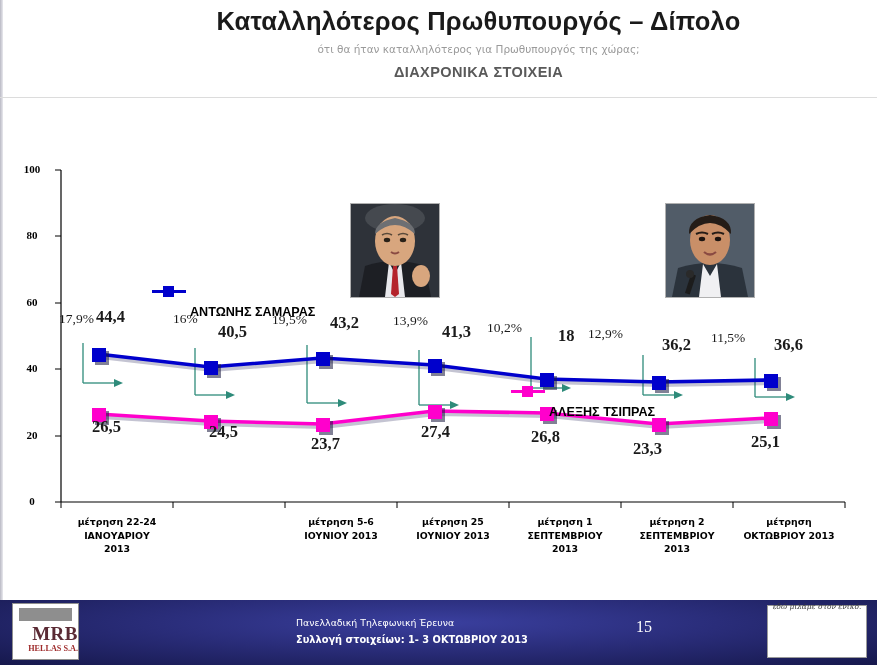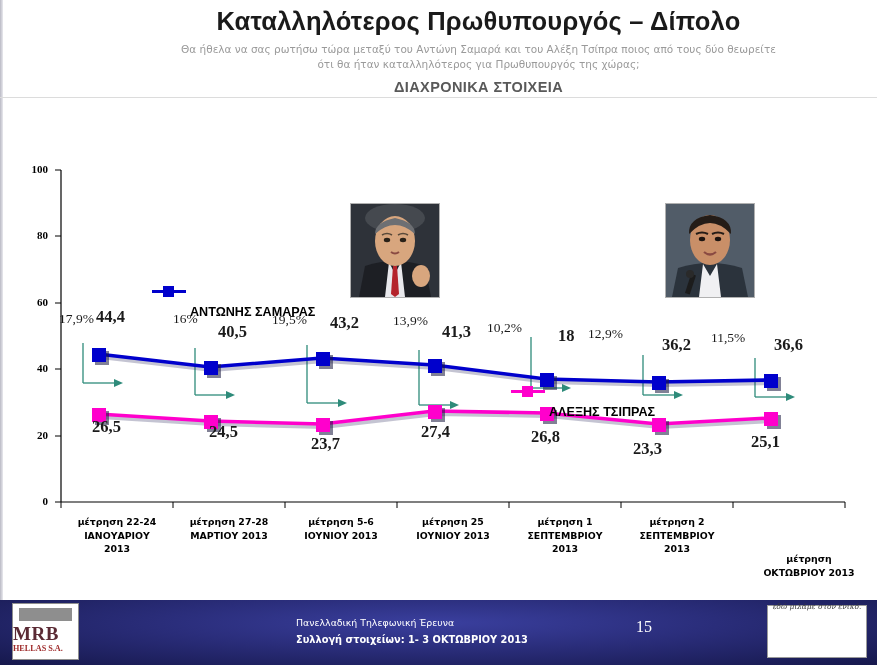--- a/index.html
+++ b/index.html
@@ -75,21 +75,21 @@
     width: 877px; height: 485px;
   }
   .plot-svg { position: absolute; left: 0; top: 0; }
 
   .ylabel {
     position: absolute;
     font-family: "Liberation Serif", serif;
     font-weight: bold;
     font-size: 11px;
     color: #000;
-    text-align: right;
+    text-align: center;
     width: 32px;
   }
   .xlabel {
     position: absolute;
     font-family: "DejaVu Sans", sans-serif;
     font-weight: bold;
     font-size: 9.4px;
     color: #000;
     text-align: center;
     line-height: 13.5px;
@@ -152,21 +152,21 @@
     left: 0; top: 600px;
     width: 877px; height: 65px;
     background: radial-gradient(ellipse at 50% 35%, #3a3f9e 0%, #2a2d7a 45%, #16184c 100%);
   }
   .mrb-logo {
     position: absolute;
     left: 12px; top: 3px;
     width: 67px; height: 57px;
     background: #ffffff;
     border: 1px solid #8f8f8f;
-    text-align: left;
+    text-align: right;
   }
   .mrb-bar {
     width: 53px; height: 13px;
     background: #8e8e8e;
     margin: 4px auto 2px auto;
   }
   .mrb-main {
     font-family: "Liberation Serif", serif;
     font-weight: bold;
     font-size: 19px;
@@ -230,21 +230,20 @@
 </head>
 <body>
 
 <div id="slide">
 
   <div class="edge-strip"></div>
 
   <div class="header">
     <div class="title">Καταλληλότερος  Πρωθυπουργός – Δίπολο</div>
     <div class="subtitle">
-      <div>Θα ήθελα να σας ρωτήσω  τώρα μεταξύ του Αντώνη Σαμαρά  και του Αλέξη Τσίπρα  ποιος από τους δύο θεωρείτε</div>
       <div>ότι θα ήταν καταλληλότερος για Πρωθυπουργός της χώρας;</div>
     </div>
     <div class="sub3">ΔΙΑΧΡΟΝΙΚΑ ΣΤΟΙΧΕΙΑ</div>
   </div>
   <div class="divider"></div>
 
   <div class="chart-wrap">
 
     <svg class="plot-svg" width="877" height="485">
 
@@ -428,43 +427,39 @@
     <div class="glabel" style="left:393px; top:213px;">13,9%</div>
     <div class="glabel" style="left:487px; top:220px;">10,2%</div>
     <div class="glabel" style="left:588px; top:226px;">12,9%</div>
     <div class="glabel" style="left:711px; top:230px;">11,5%</div>
 
     <div class="xlabel" style="left:61px; top:415px; width:112px;">
       <div>μέτρηση  22-24</div>
       <div>ΙΑΝΟΥΑΡΙΟΥ</div>
       <div>2013</div>
     </div>
-    <div class="xlabel" style="left:173px; top:415px; width:112px;">
-      <div>μέτρηση  27-28</div>
-      <div>ΜΑΡΤΙΟΥ  2013</div>
-    </div>
     <div class="xlabel" style="left:285px; top:415px; width:112px;">
       <div>μέτρηση  5-6</div>
       <div>ΙΟΥΝΙΟΥ  2013</div>
     </div>
     <div class="xlabel" style="left:397px; top:415px; width:112px;">
       <div>μέτρηση 25</div>
       <div>ΙΟΥΝΙΟΥ 2013</div>
     </div>
     <div class="xlabel" style="left:509px; top:415px; width:112px;">
       <div>μέτρηση 1</div>
       <div>ΣΕΠΤΕΜΒΡΙΟΥ</div>
       <div>2013</div>
     </div>
     <div class="xlabel" style="left:621px; top:415px; width:112px;">
       <div>μέτρηση 2</div>
       <div>ΣΕΠΤΕΜΒΡΙΟΥ</div>
       <div>2013</div>
     </div>
-    <div class="xlabel" style="left:753px; top:415px; width:112px;margin-top:37px;">
+    <div class="xlabel" style="left:733px; top:415px; width:112px;">
       <div>μέτρηση</div>
       <div>ΟΚΤΩΒΡΙΟΥ 2013</div>
     </div>
   </div>
 
   <div class="footer">
     <div class="mrb-logo">
       <div class="mrb-bar"></div>
       <div class="mrb-main">MRB</div>
       <div class="mrb-sub">HELLAS S.A.</div>

